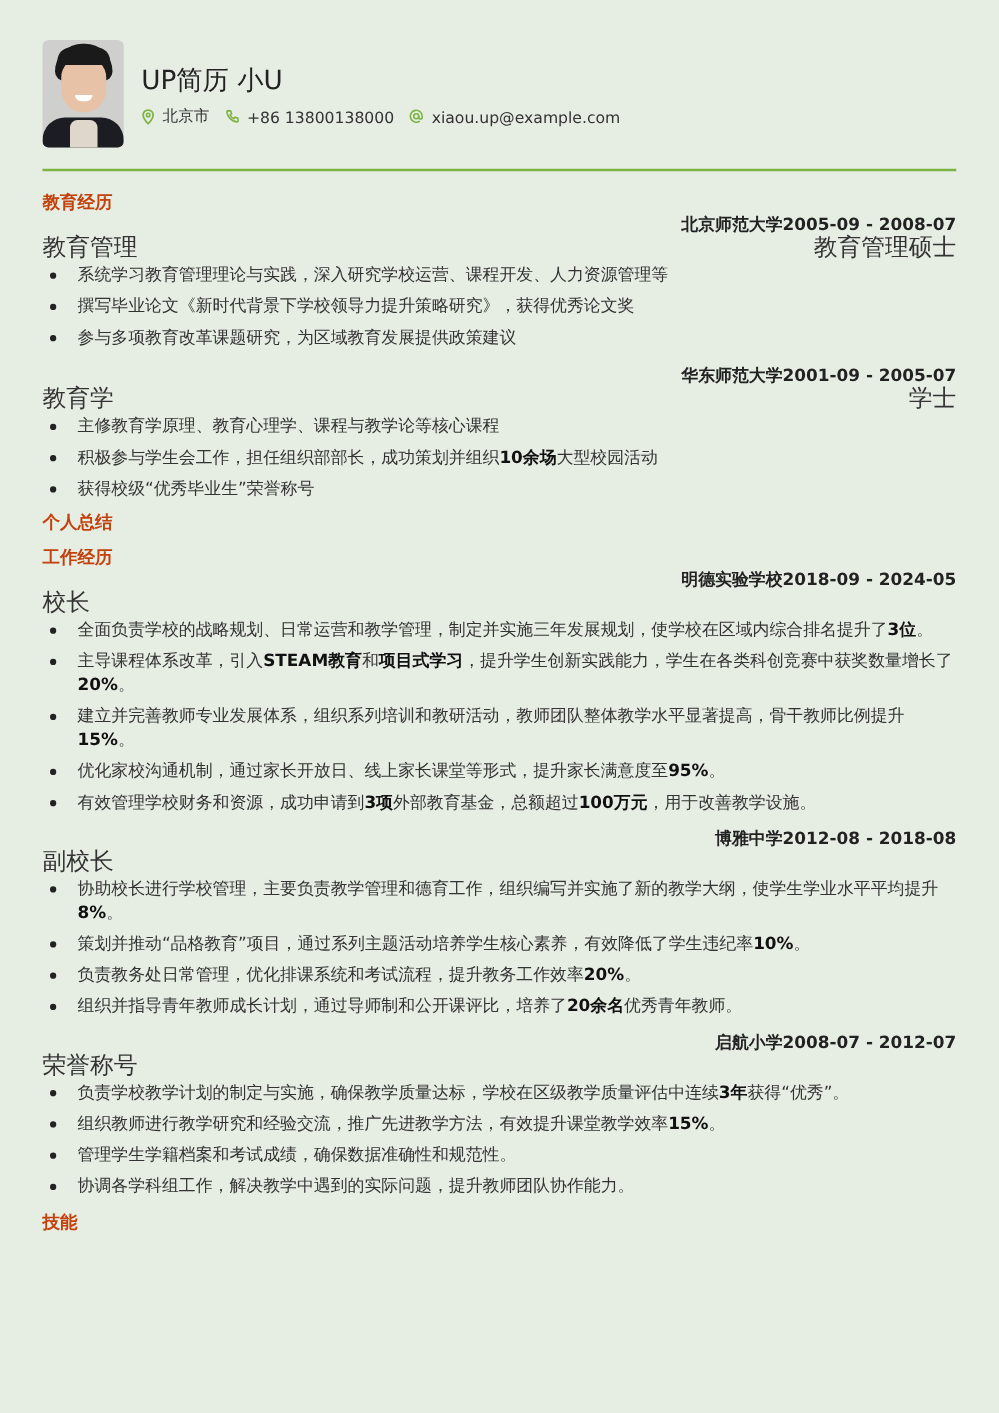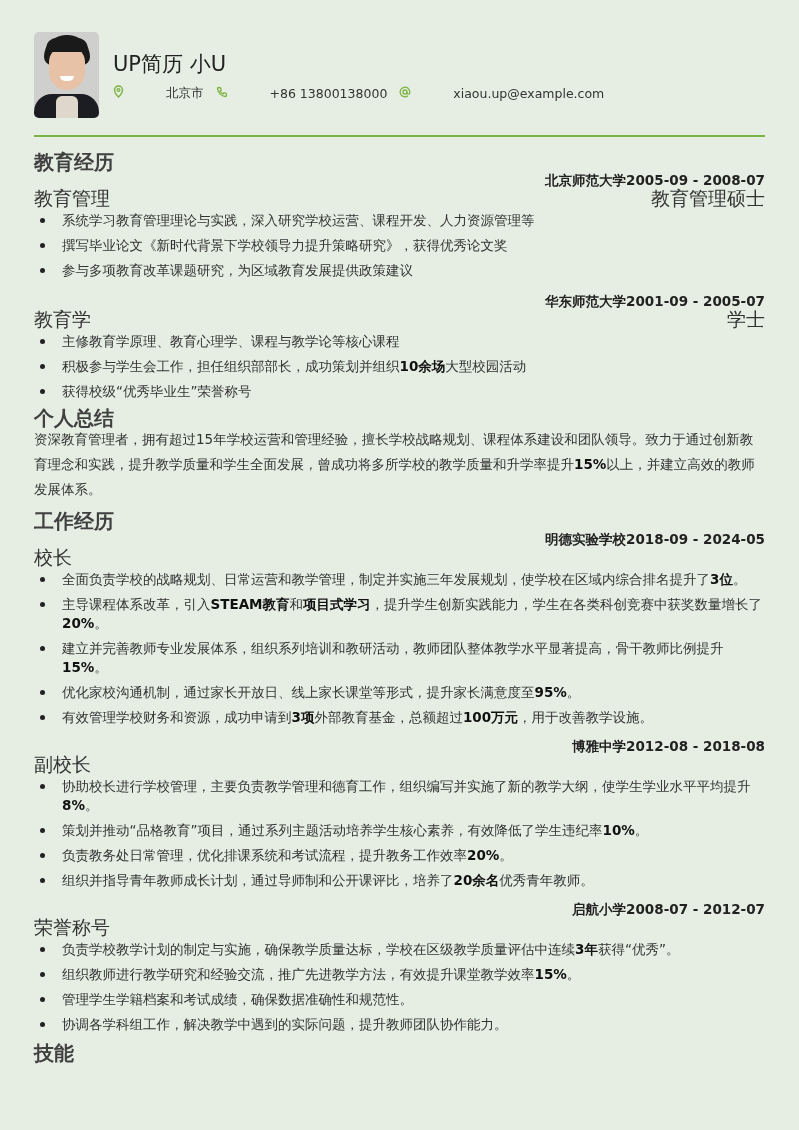--- a/index.html
+++ b/index.html
@@ -18,25 +18,25 @@
   }
   .avatar .hair { position: absolute; left: 10px; top: 3px; width: 46px; height: 30px; background: #1a1a1a; border-radius: 22px 22px 8px 8px; }
   .avatar .face { position: absolute; left: 15px; top: 14px; width: 36px; height: 44px; background: #e8c2a6; border-radius: 16px 16px 18px 18px; }
   .avatar .fringe { position: absolute; left: 12px; top: 6px; width: 42px; height: 14px; background: #1a1a1a; border-radius: 18px 18px 6px 6px; }
   .avatar .smile { position: absolute; left: 26px; top: 44px; width: 14px; height: 5px; background: #fff; border-radius: 0 0 7px 7px; }
   .avatar .body { position: absolute; left: 0; top: 62px; width: 65px; height: 30px; background: #1b1d22; border-radius: 18px 18px 0 0; }
   .avatar .shirt { position: absolute; left: 22px; top: 64px; width: 22px; height: 24px; background: #e0d7cc; border-radius: 6px 6px 0 0; }
   .head-info { margin-left: 14px; }
   .name { font-size: 21px; font-weight: normal; color: #222; line-height: 26px; margin-top: 2px; }
   .contacts { display: flex; align-items: center; margin-top: 8px; font-size: 12.5px; color: #333; }
-  .contact { display: flex; align-items: flex-start; margin-right: 12px; gap: 36px; }
+  .contact { display: flex; align-items: center; margin-right: 12px; }
   .contact svg { margin-right: 6px; }
   .divider { height: 1.5px; background: #7cb342; margin-top: 17px; }
 
-  .section-title { color: #404040; font-size: 20px; font-weight: bold; line-height: 18px; }
+  .section-title { color: #c2410c; font-size: 14px; font-weight: bold; line-height: 18px; }
   .entry-head { display: flex; justify-content: flex-end; font-size: 13.5px; font-weight: bold; line-height: 18px; color: #222; }
   .entry-sub { display: flex; justify-content: space-between; font-size: 19px; line-height: 18px; color: #333; }
   ul.bullets { list-style: none; margin-top: 4px; }
   ul.bullets li { position: relative; padding-left: 28px; font-size: 13.5px; line-height: 19px; color: #333; margin-bottom: 6px; }
   ul.bullets li::before { content: ""; position: absolute; left: 6px; top: 7px; width: 5px; height: 5px; border-radius: 50%; background: #222; }
   b { color: #111; }
   .summary { font-size: 13.5px; line-height: 25px; color: #333; }
 </style>
 </head>
 <body>
@@ -108,21 +108,20 @@
       <ul class="bullets">
         <li>主修教育学原理、教育心理学、课程与教学论等核心课程</li>
         <li>积极参与学生会工作，担任组织部部长，成功策划并组织<b>10余场</b>大型校园活动</li>
         <li>获得校级“优秀毕业生”荣誉称号</li>
       </ul>
     </div>
   </div>
 
   <div style="margin-top:8px">
     <div class="section-title">个人总结</div>
-    <div class="summary">资深教育管理者，拥有超过15年学校运营和管理经验，擅长学校战略规划、课程体系建设和团队领导。致力于通过创新教育理念和实践，提升教学质量和学生全面发展，曾成功将多所学校的教学质量和升学率提升<b>15%</b>以上，并建立高效的教师发展体系。</div>
   </div>
 
   <div style="margin-top:10px">
     <div class="section-title">工作经历</div>
     <div>
       <div class="entry-head">
         <span>明德实验学校</span>
         <span>2018-09 - 2024-05</span>
       </div>
       <div class="entry-sub">

